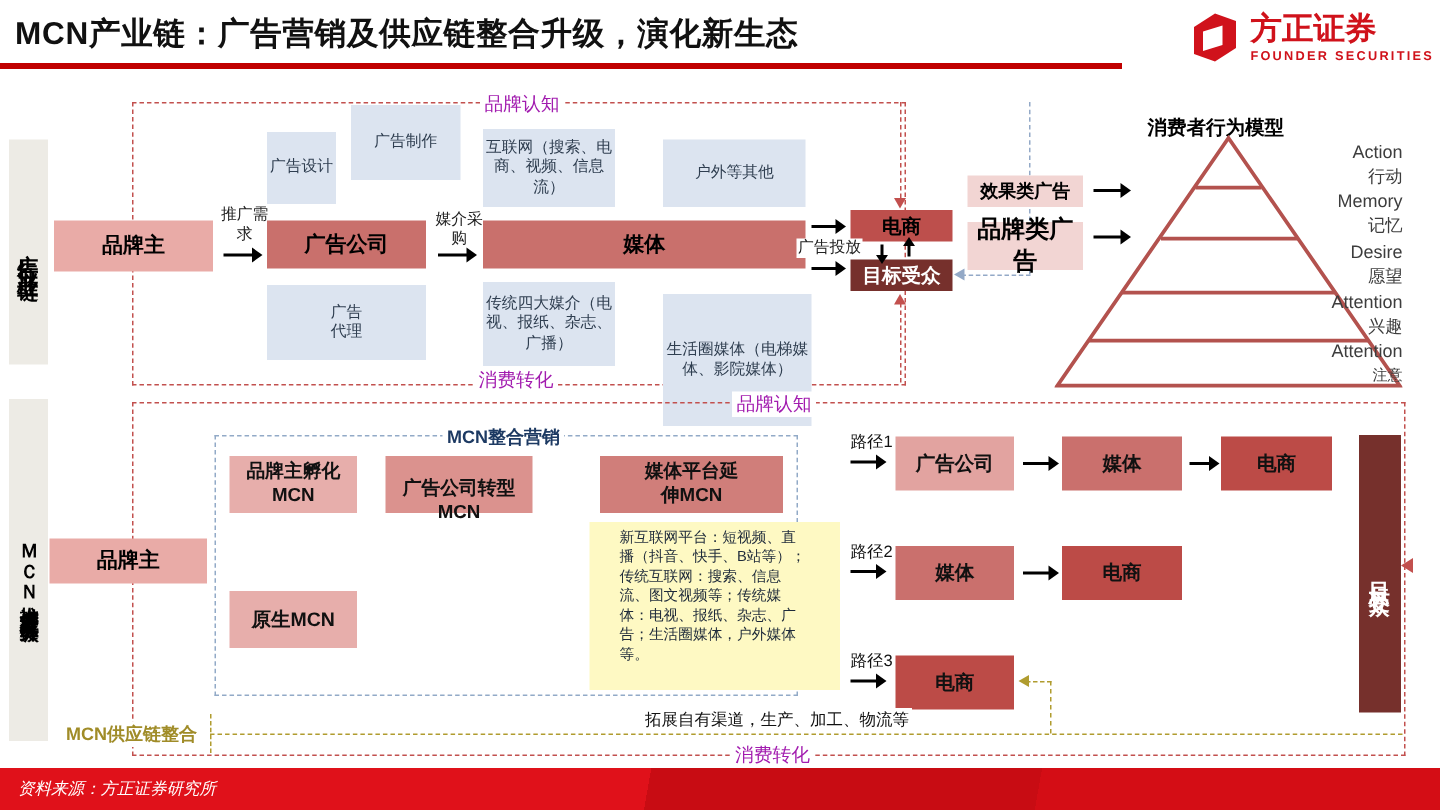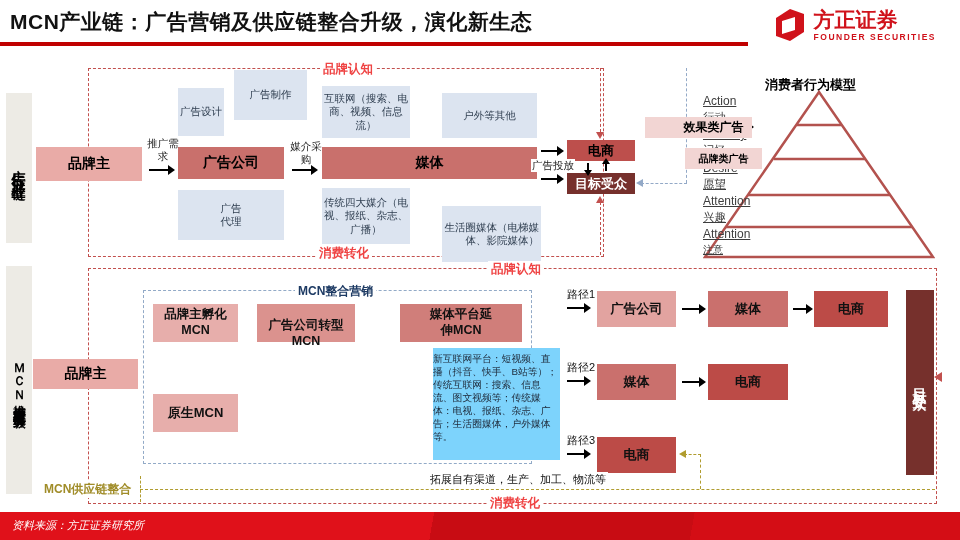--- a/index.html
+++ b/index.html
@@ -11,21 +11,21 @@
   
   .bluebox{background:#dce4f0;color:#2f3e50;font-size:10.5px;line-height:1.25;}
   .pinkbox{background:#e9aba7;color:#000;}
   .redbox{background:#c9706c;color:#000;}
   .darkred{background:#bd4f4c;color:#000;}
   .maroon{background:#76302c;color:#fff;}
   .palepink{background:#f2d5d3;color:#000;}
   
   .frame-red{border:1px dashed #c2504e;}
   .frame-blue{border:1.5px dashed #92aac7;}
-  .tagred{color:#ef4444;font-weight:bold;font-size:12.5px;background:#fff;padding:0 3px;}
+  .tagred{color:#a21caf;font-weight:normal;font-size:12.5px;background:#fff;padding:0 3px;}
   .tagnavy{color:#1d3a63;font-weight:bold;font-size:12px;background:#fff;padding:0 3px;}
   
   .arr{position:absolute;height:2px;background:#000;}
   .arr:after{content:"";position:absolute;right:-6px;top:-4px;border-left:7px solid #000;
     border-top:5px solid transparent;border-bottom:5px solid transparent;}
   .arr-dn{position:absolute;width:2px;background:#000;}
   .arr-dn:after{content:"";position:absolute;bottom:-6px;left:-3px;border-top:6px solid #000;
     border-left:4px solid transparent;border-right:4px solid transparent;}
   .arr-up{position:absolute;width:2px;background:#000;}
   .arr-up:before{content:"";position:absolute;top:-6px;left:-3px;border-bottom:6px solid #000;
@@ -38,35 +38,35 @@
   .dv-olive{position:absolute;border-left:1.5px dashed #b09c2f;}
   .tri{position:absolute;width:0;height:0;}
   .tri.dn{border-top:7px solid #c2504e;border-left:4.5px solid transparent;border-right:4.5px solid transparent;}
   .tri.up{border-bottom:7px solid #c2504e;border-left:4.5px solid transparent;border-right:4.5px solid transparent;}
   .tri.lf-blue{border-right:7px solid #93a9c7;border-top:4.5px solid transparent;border-bottom:4.5px solid transparent;}
   .tri.lf-olive{border-right:7px solid #b09c2f;border-top:4.5px solid transparent;border-bottom:4.5px solid transparent;}
   .tri.lf-red{border-right:8px solid #c2504e;border-top:5px solid transparent;border-bottom:5px solid transparent;}
   .vtext{writing-mode:vertical-rl;text-orientation:upright;letter-spacing:3px;}
   .sidebar{background:#edebe5;color:#000;font-weight:bold;}
   .small{font-size:10.5px;color:#222;line-height:1.2;text-align:center;}
-  .pyr-lbl{position:absolute;left:703px;width:232px;text-align:left;color:#3d3d3d;text-decoration:underline;}
+  .pyr-lbl{position:absolute;left:703px;width:232px;text-align:right;color:#3d3d3d;}
   .footer{position:absolute;left:0;top:512px;width:960px;height:28px;
     background:linear-gradient(100deg,#e0111a 0 45%,#c80c13 45% 72%,#d40d15 72%);}
   .wm{position:absolute;right:6px;top:495px;font-size:30px;font-weight:bold;color:#fff;
     text-shadow:1px 1px 0 #b5b5b5,-1px -1px 0 #b5b5b5,1px -1px 0 #b5b5b5,-1px 1px 0 #b5b5b5;letter-spacing:1px;}
 </style>
 </head>
 <body>
 
 <div id="canvas">
 
   <div class="abs bold" style="left:10px;top:8px;font-size:21px;letter-spacing:0.5px;">MCN产业链：广告营销及供应链整合升级，演化新生态</div>
   <div class="abs" style="left:0;top:42px;width:748px;height:4px;background:#c00000;"></div>
 
-  <div class="abs" style="right:24px;top:5px;display:flex;align-items:center;gap:6px;">
+  <div class="abs" style="right:4px;top:5px;display:flex;align-items:center;gap:6px;">
     <svg width="40" height="40" viewBox="0 0 40 40">
       <polygon points="8,13 22,4 36,9 36,27 22,36 8,31" fill="#d0121b"></polygon>
       <polygon points="14,16 27,12 27,25 14,29" fill="#ffffff"></polygon>
     </svg>
     <div>
       <div class="bold" style="font-size:21px;color:#d0121b;line-height:1;">方正证券</div>
       <div class="bold" style="font-size:8.5px;color:#d0121b;letter-spacing:1.5px;margin-top:2px;">FOUNDER SECURITIES</div>
     </div>
   </div>
 
@@ -98,33 +98,33 @@
        <span style="width:26px;">广告代理</span>
     </div>
 
   <div class="abs small" style="left:289px;top:140px;width:34px;">媒介采购</div>
   <div class="arr" style="left:292px;top:169px;width:20px;"></div>
 
   <div class="abs bluebox ctr" style="left:322px;top:86px;width:84px;height:52px;padding:0 2px;">互联网（搜索、电商、视频、信息流）</div>
   <div class="abs bluebox ctr" style="left:442px;top:93px;width:95px;height:45px;">户外等其他</div>
   <div class="abs redbox ctr bold" style="left:322px;top:147px;width:215px;height:32px;font-size:14px;">媒体</div>
   <div class="abs bluebox ctr" style="left:322px;top:188px;width:84px;height:56px;padding:0 2px;">传统四大媒介（电视、报纸、杂志、广播）</div>
-  <div class="abs bluebox ctr" style="left:442px;top:206px;width:95px;height:56px;padding:0 2px;text-align:right;">生活圈媒体（电梯媒体、影院媒体）</div>
+  <div class="abs bluebox ctr" style="left:442px;top:196px;width:95px;height:56px;padding:16px 2px;">生活圈媒体（电梯媒体、影院媒体）</div>
 
   <div class="arr" style="left:541px;top:150px;width:17px;"></div>
   <div class="arr" style="left:541px;top:178px;width:17px;"></div>
   <div class="abs small" style="left:531px;top:159px;width:44px;background:#fff;z-index:3;">广告投放</div>
 
   <div class="abs darkred ctr bold" style="left:567px;top:140px;width:68px;height:21px;font-size:13px;z-index:2;">电商</div>
   <div class="abs maroon ctr bold" style="left:567px;top:173px;width:68px;height:21px;font-size:13px;z-index:2;">目标受众</div>
   <div class="arr-dn" style="left:587px;top:163px;height:7px;z-index:3;"></div>
   <div class="arr-up" style="left:605px;top:164px;height:7px;z-index:3;"></div>
 
-  <div class="abs palepink ctr bold" style="left:645px;top:117px;width:77px;height:21px;font-size:12px;z-index:2;padding-left:30px;">效果类广告</div>
-  <div class="abs palepink ctr bold" style="left:645px;top:148px;width:77px;height:21px;font-size:10px;z-index:2;margin-left:40px;">品牌类广告</div>
+  <div class="abs palepink ctr bold" style="left:645px;top:117px;width:77px;height:21px;font-size:12px;z-index:2;">效果类广告</div>
+  <div class="abs palepink ctr bold" style="left:645px;top:148px;width:77px;height:32px;font-size:16px;z-index:2;">品牌类广告</div>
   <div class="arr" style="left:729px;top:126px;width:19px;"></div>
   <div class="arr" style="left:729px;top:157px;width:19px;"></div>
 
   <div class="abs bold" style="left:765px;top:76px;font-size:13px;color:#000;">消费者行为模型</div>
   <svg class="abs" style="left:703px;top:90px;" width="232" height="169" viewBox="0 0 232 169">
     <polygon points="116,2 230,167 2,167" fill="#ffffff" stroke="#b3524e" stroke-width="2.5"></polygon>
     <line x1="94" y1="35" x2="138" y2="35" stroke="#b3524e" stroke-width="2.5"></line>
     <line x1="71" y1="69" x2="162" y2="69" stroke="#b3524e" stroke-width="2.5"></line>
     <line x1="45" y1="105" x2="187" y2="105" stroke="#b3524e" stroke-width="2.5"></line>
     <line x1="23" y1="137" x2="209" y2="137" stroke="#b3524e" stroke-width="2.5"></line>
@@ -152,22 +152,22 @@
        <span style="width:70px;">品牌主孵化MCN</span>
     </div>
   <div class="abs ctr bold" style="left:257px;top:304px;width:98px;height:38px;font-size:12.5px;background:#db928e;line-height:1.25;">
        <span style="width:76px;margin-top:22px;">广告公司转型MCN</span>
     </div>
   <div class="abs ctr bold" style="left:400px;top:304px;width:122px;height:38px;font-size:12.5px;background:#d07e7a;line-height:1.25;">
        <span style="width:70px;">媒体平台延伸MCN</span>
     </div>
   <div class="abs ctr bold" style="left:153px;top:394px;width:85px;height:38px;font-size:13px;background:#e7aeab;">原生MCN</div>
 
-  <div class="abs" style="left:393px;top:348px;width:127px;height:104px;background:#7dd3fc;color:#1e2a3a;
-       font-size:9.8px;line-height:1.33;padding:4px 0;margin-left:40px;">新互联网平台：短视频、直播（抖音、快手、B站等）；传统互联网：搜索、信息流、图文视频等；传统媒体：电视、报纸、杂志、广告；生活圈媒体，户外媒体等。</div>
+  <div class="abs" style="left:393px;top:348px;width:127px;height:104px;background:#fef9c3;color:#1e2a3a;
+       font-size:9.8px;line-height:1.33;padding:4px 20px;">新互联网平台：短视频、直播（抖音、快手、B站等）；传统互联网：搜索、信息流、图文视频等；传统媒体：电视、报纸、杂志、广告；生活圈媒体，户外媒体等。</div>
 
   <div class="abs" style="left:567px;top:287px;font-size:11px;">路径1</div>
   <div class="arr" style="left:567px;top:307px;width:18px;"></div>
   <div class="abs ctr bold" style="left:597px;top:291px;width:79px;height:36px;font-size:13px;background:#e2a3a0;">广告公司</div>
   <div class="arr" style="left:682px;top:308px;width:18px;"></div>
   <div class="abs ctr bold" style="left:708px;top:291px;width:80px;height:36px;font-size:13px;background:#ca706d;">媒体</div>
   <div class="arr" style="left:793px;top:308px;width:14px;"></div>
   <div class="abs ctr bold" style="left:814px;top:291px;width:74px;height:36px;font-size:13px;background:#bc4b47;">电商</div>
 
   <div class="abs" style="left:567px;top:360px;font-size:11px;">路径2</div>

